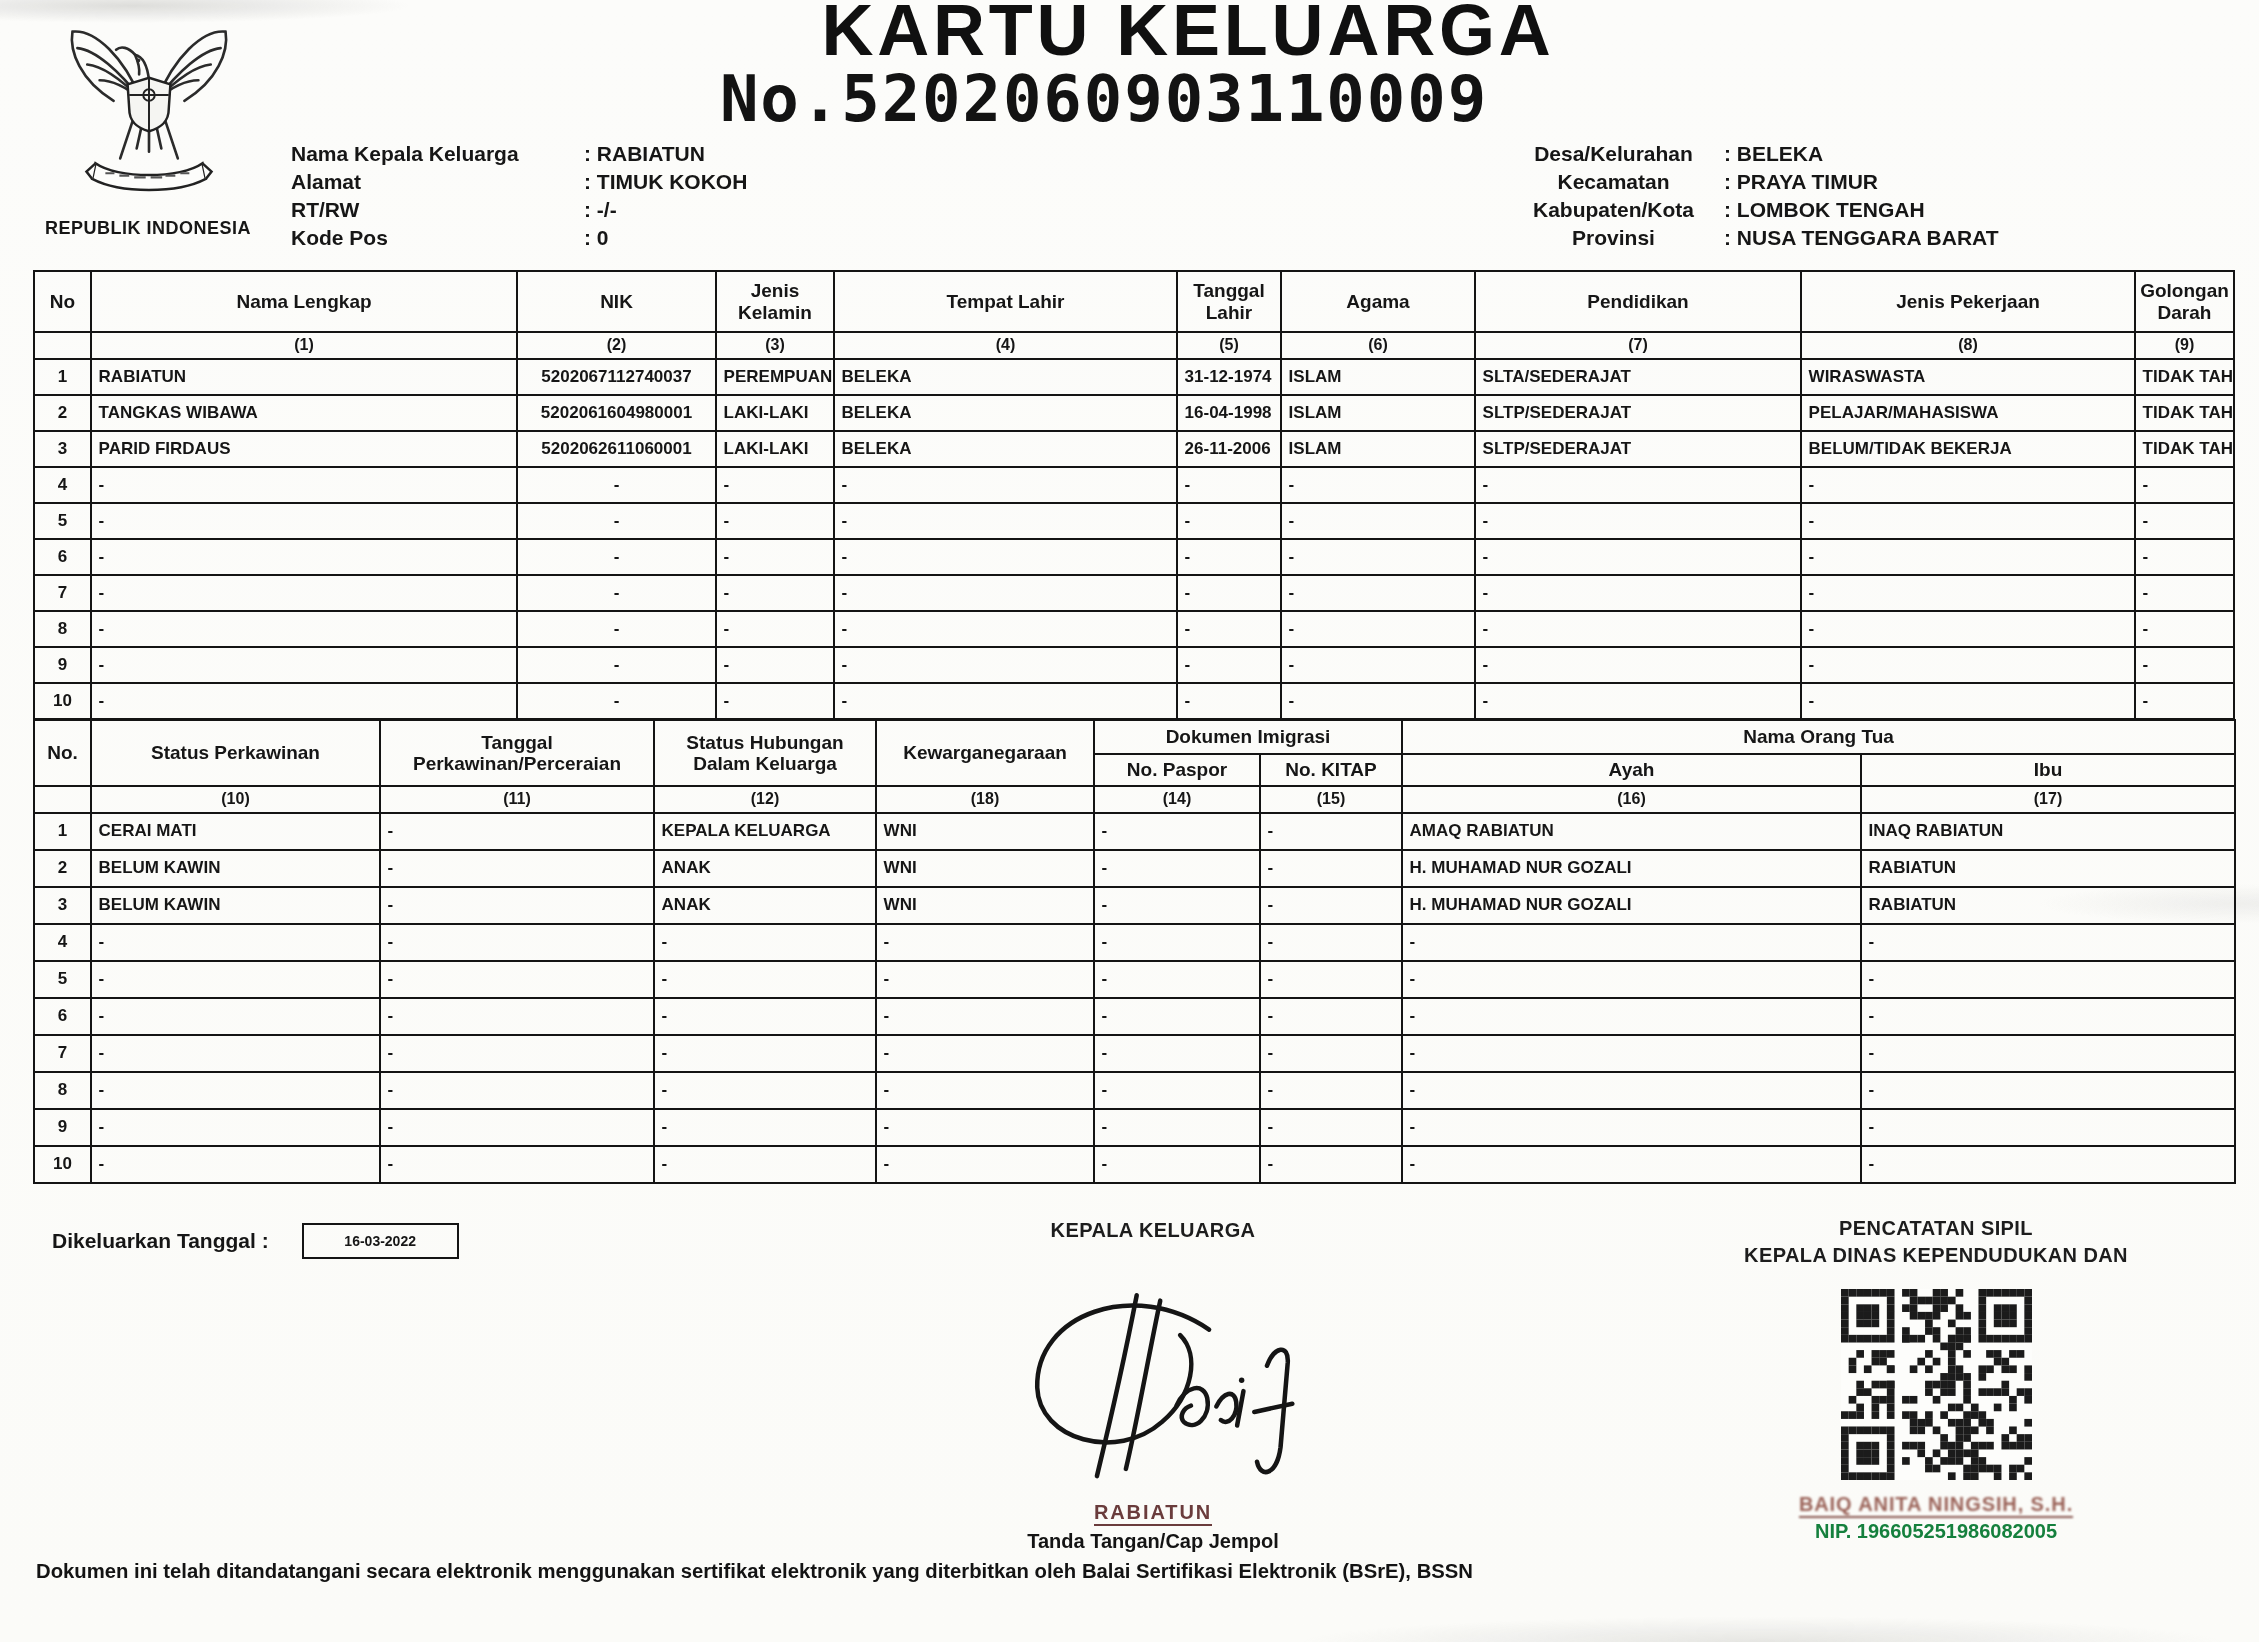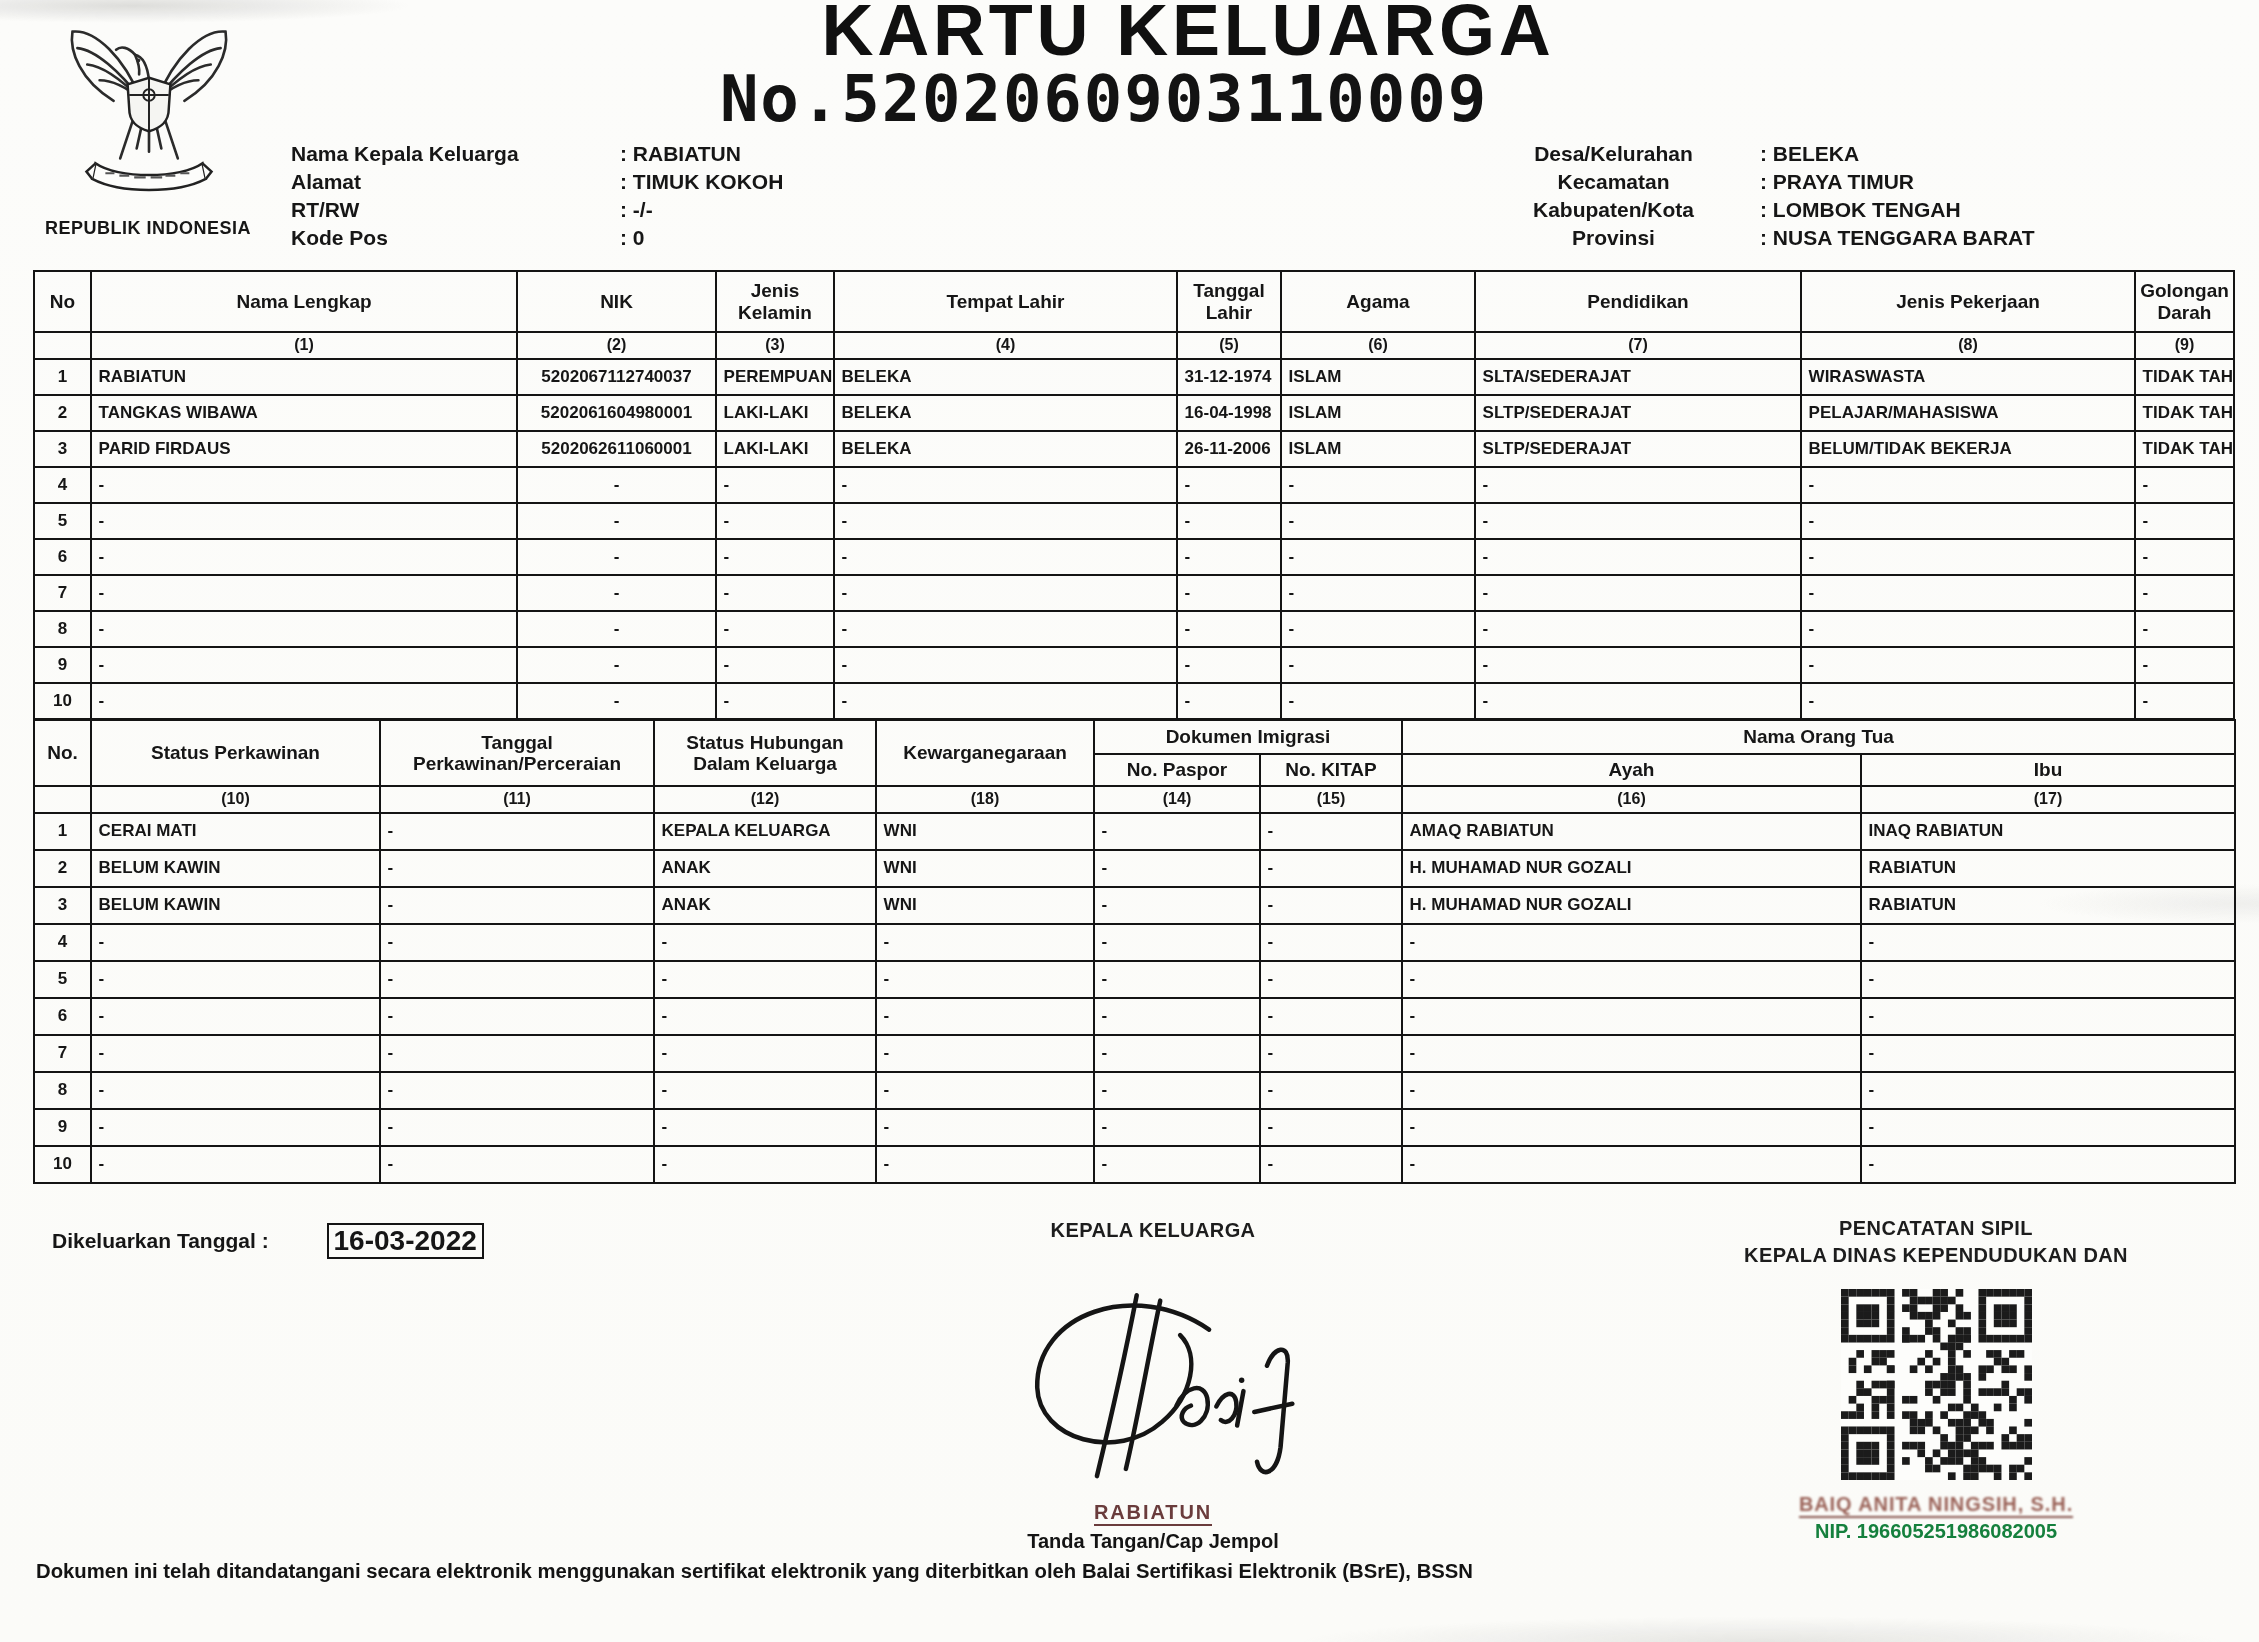--- a/index.html
+++ b/index.html
@@ -18,42 +18,42 @@
   .emblem{left:62px;top:1.9px;width:174px;height:214px;}
   .emblem-caption{left:45px;top:218px;font-size:18px;font-weight:bold;letter-spacing:0.5px;white-space:nowrap;}
   .title{left:1188px;top:-11.4px;transform:translateX(-50%);font-size:72px;font-weight:bold;
          letter-spacing:3.8px;white-space:nowrap;color:#101010;}
   .doc-number{left:1104px;top:62px;transform:translateX(-50%);
         font-family:"DejaVu Sans Mono",monospace;font-weight:bold;font-size:64px;
         letter-spacing:1.9px;white-space:nowrap;color:#131313;}
   .info-block{font-size:21px;font-weight:bold;line-height:28px;}
   .info-left{left:291px;top:140px;}
   .info-right{left:1503px;top:140px;}
-  .info-row{display:flex;gap:36px;}
+  .info-row{display:flex;}
   .info-left .ilabel{width:293px;}
   .info-right .ilabel{width:221px;text-align:center;}
   .ivalue::before{content:": ";}
   
   table{position:absolute;left:33px;border-collapse:collapse;table-layout:fixed;width:2200px;}
   th,td{border:2.4px solid #141414;overflow:hidden;}
   th{font-size:19px;font-weight:bold;text-align:center;vertical-align:middle;line-height:1.12;padding:1.9px;}
   .t1{top:270px;}
   .t2{top:719px;}
   .t1 .hrow{height:61px;}
   .t2 .grow{height:34px;}
   .t2 .srow{height:32px;}
   .num-row td{height:24.6px;text-align:center;font-size:16px;font-weight:bold;padding:0 3.8px;white-space:nowrap;}
   .t1 tbody td{height:34px;}
   .t2 tbody td{height:35px;}
   tbody td{font-size:17px;font-weight:bold;padding:0 6.6px;vertical-align:middle;white-space:nowrap;}
   td.center{text-align:center;}
   
   .issued{left:52px;top:1223px;display:flex;align-items:center;font-size:21px;font-weight:bold;}
-  .date-box{margin-left:58px;border:2.8px solid #141414;width:153px;height:32px;display:flex;
-            align-items:center;justify-content:center;font-size:28px;font-weight:bold;}
+  .date-box{margin-left:33px;border:2.8px solid #141414;width:153px;height:32px;display:flex;
+            align-items:center;justify-content:center;font-size:14px;font-weight:bold;}
   .sig-center{left:869px;top:1217px;width:568px;text-align:center;}
   .sig-right{left:1652px;top:1215px;width:568px;text-align:center;}
   .sig-title{font-size:20px;font-weight:bold;letter-spacing:0.4px;color:#1d1d1d;line-height:26.5px;}
   .signature-svg{margin-top:44px;}
   .sig-name{display:inline-block;font-size:20px;font-weight:bold;letter-spacing:1.9px;color:#6a3c3c;
             border-bottom:2.4px solid #6a3c3c;filter:blur(0.4px);margin-top:11.4px;}
   .sig-caption{font-size:20px;font-weight:bold;margin-top:3.8px;color:#141414;}
   .official-name{display:inline-block;font-size:20px;font-weight:bold;letter-spacing:0.9px;color:#9a6258;
             border-bottom:2.4px solid #8a5850;filter:blur(1.2px);margin-top:9.5px;}
   .nip{font-size:20px;font-weight:bold;color:#15803d;filter:blur(0.3px);margin-top:2.8px;}

